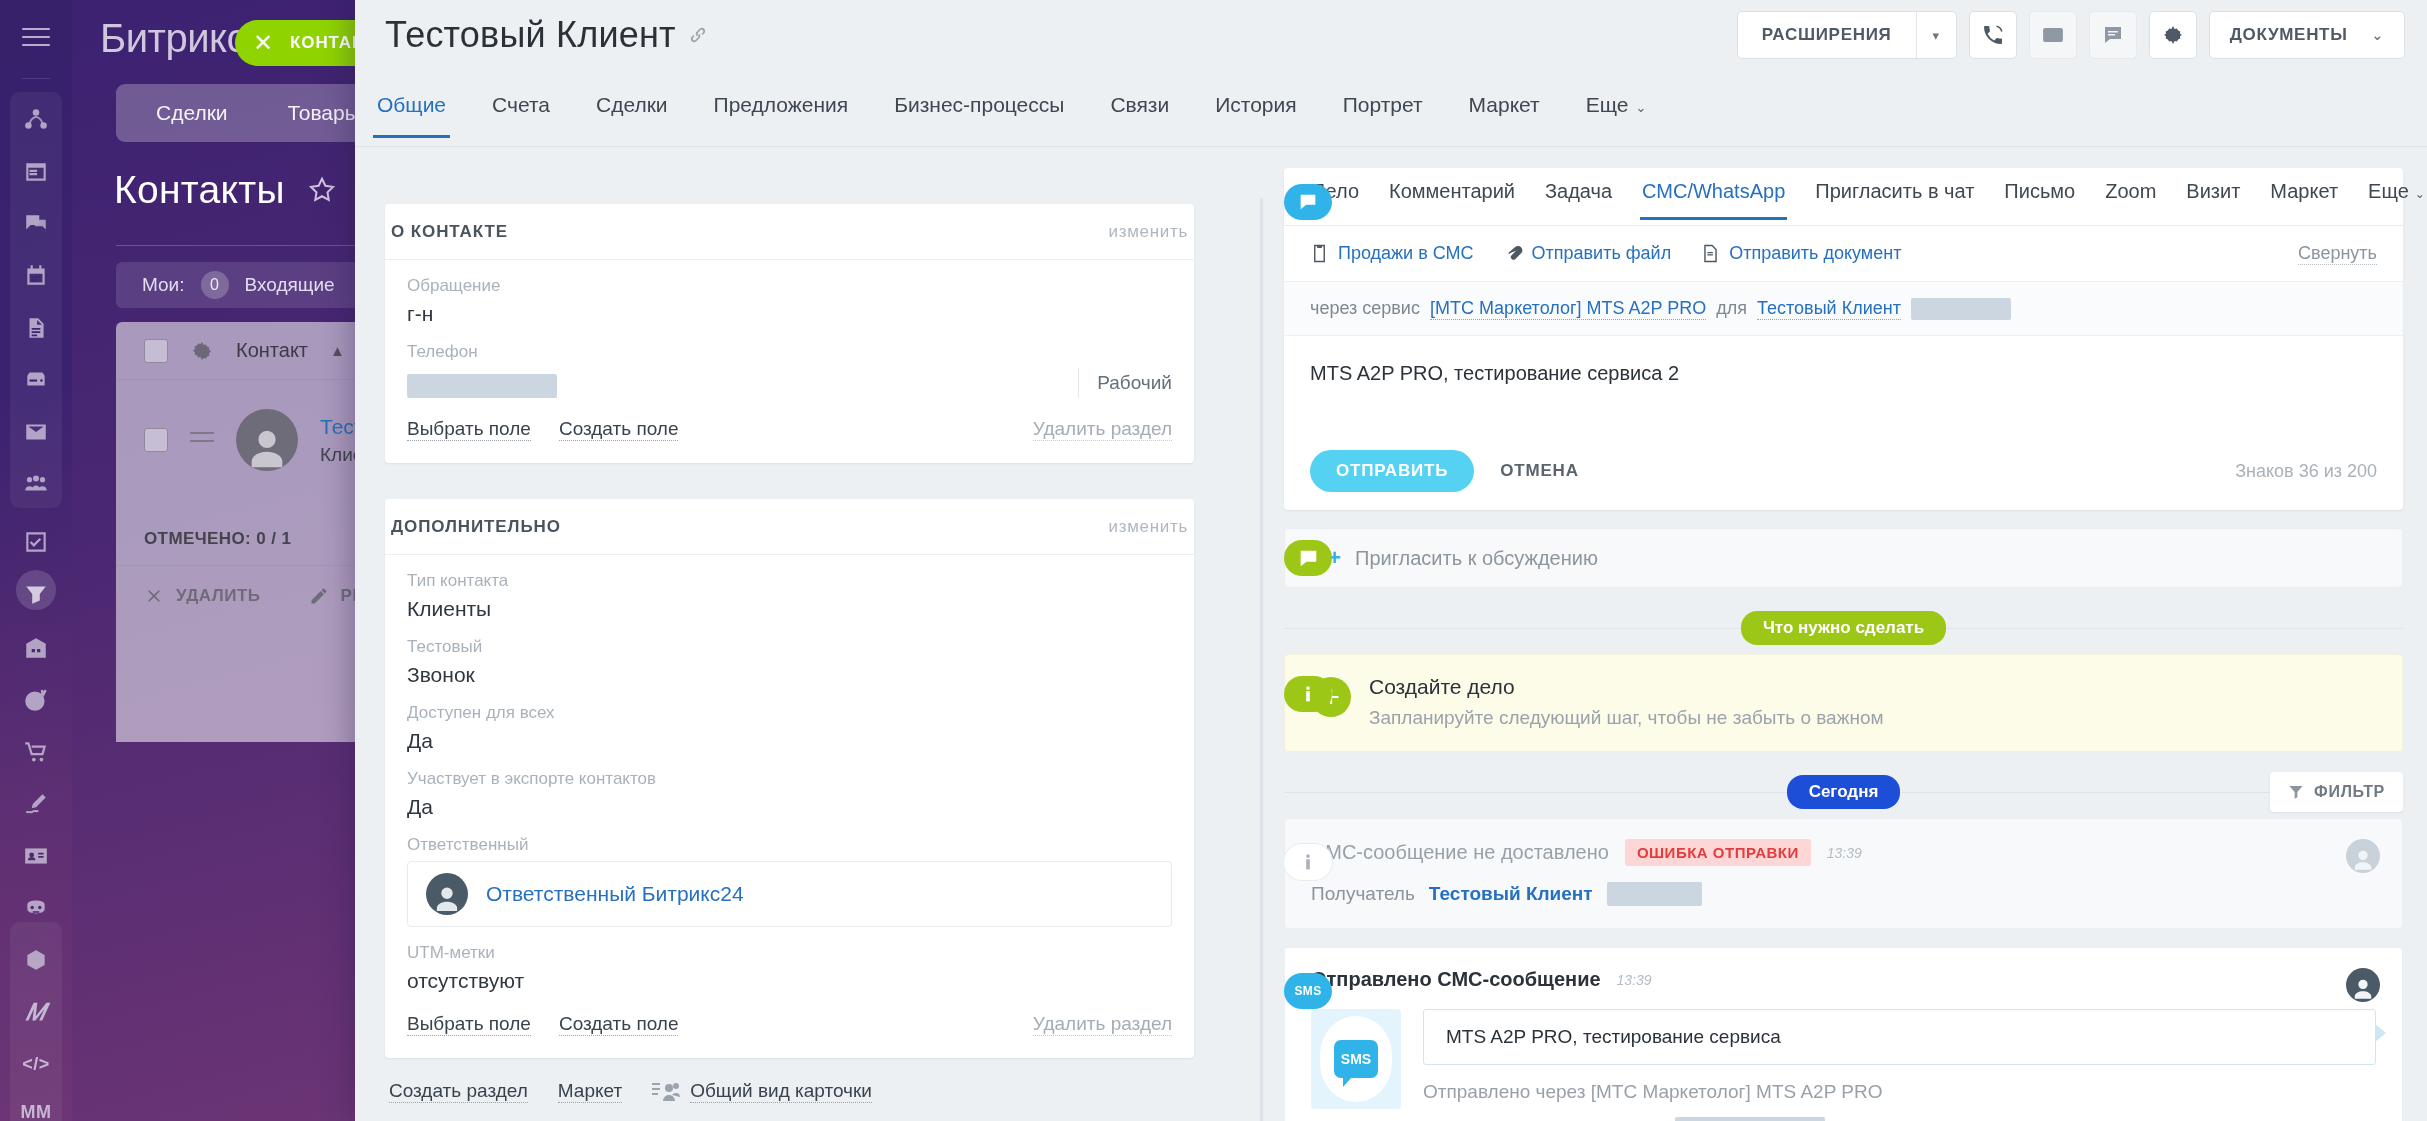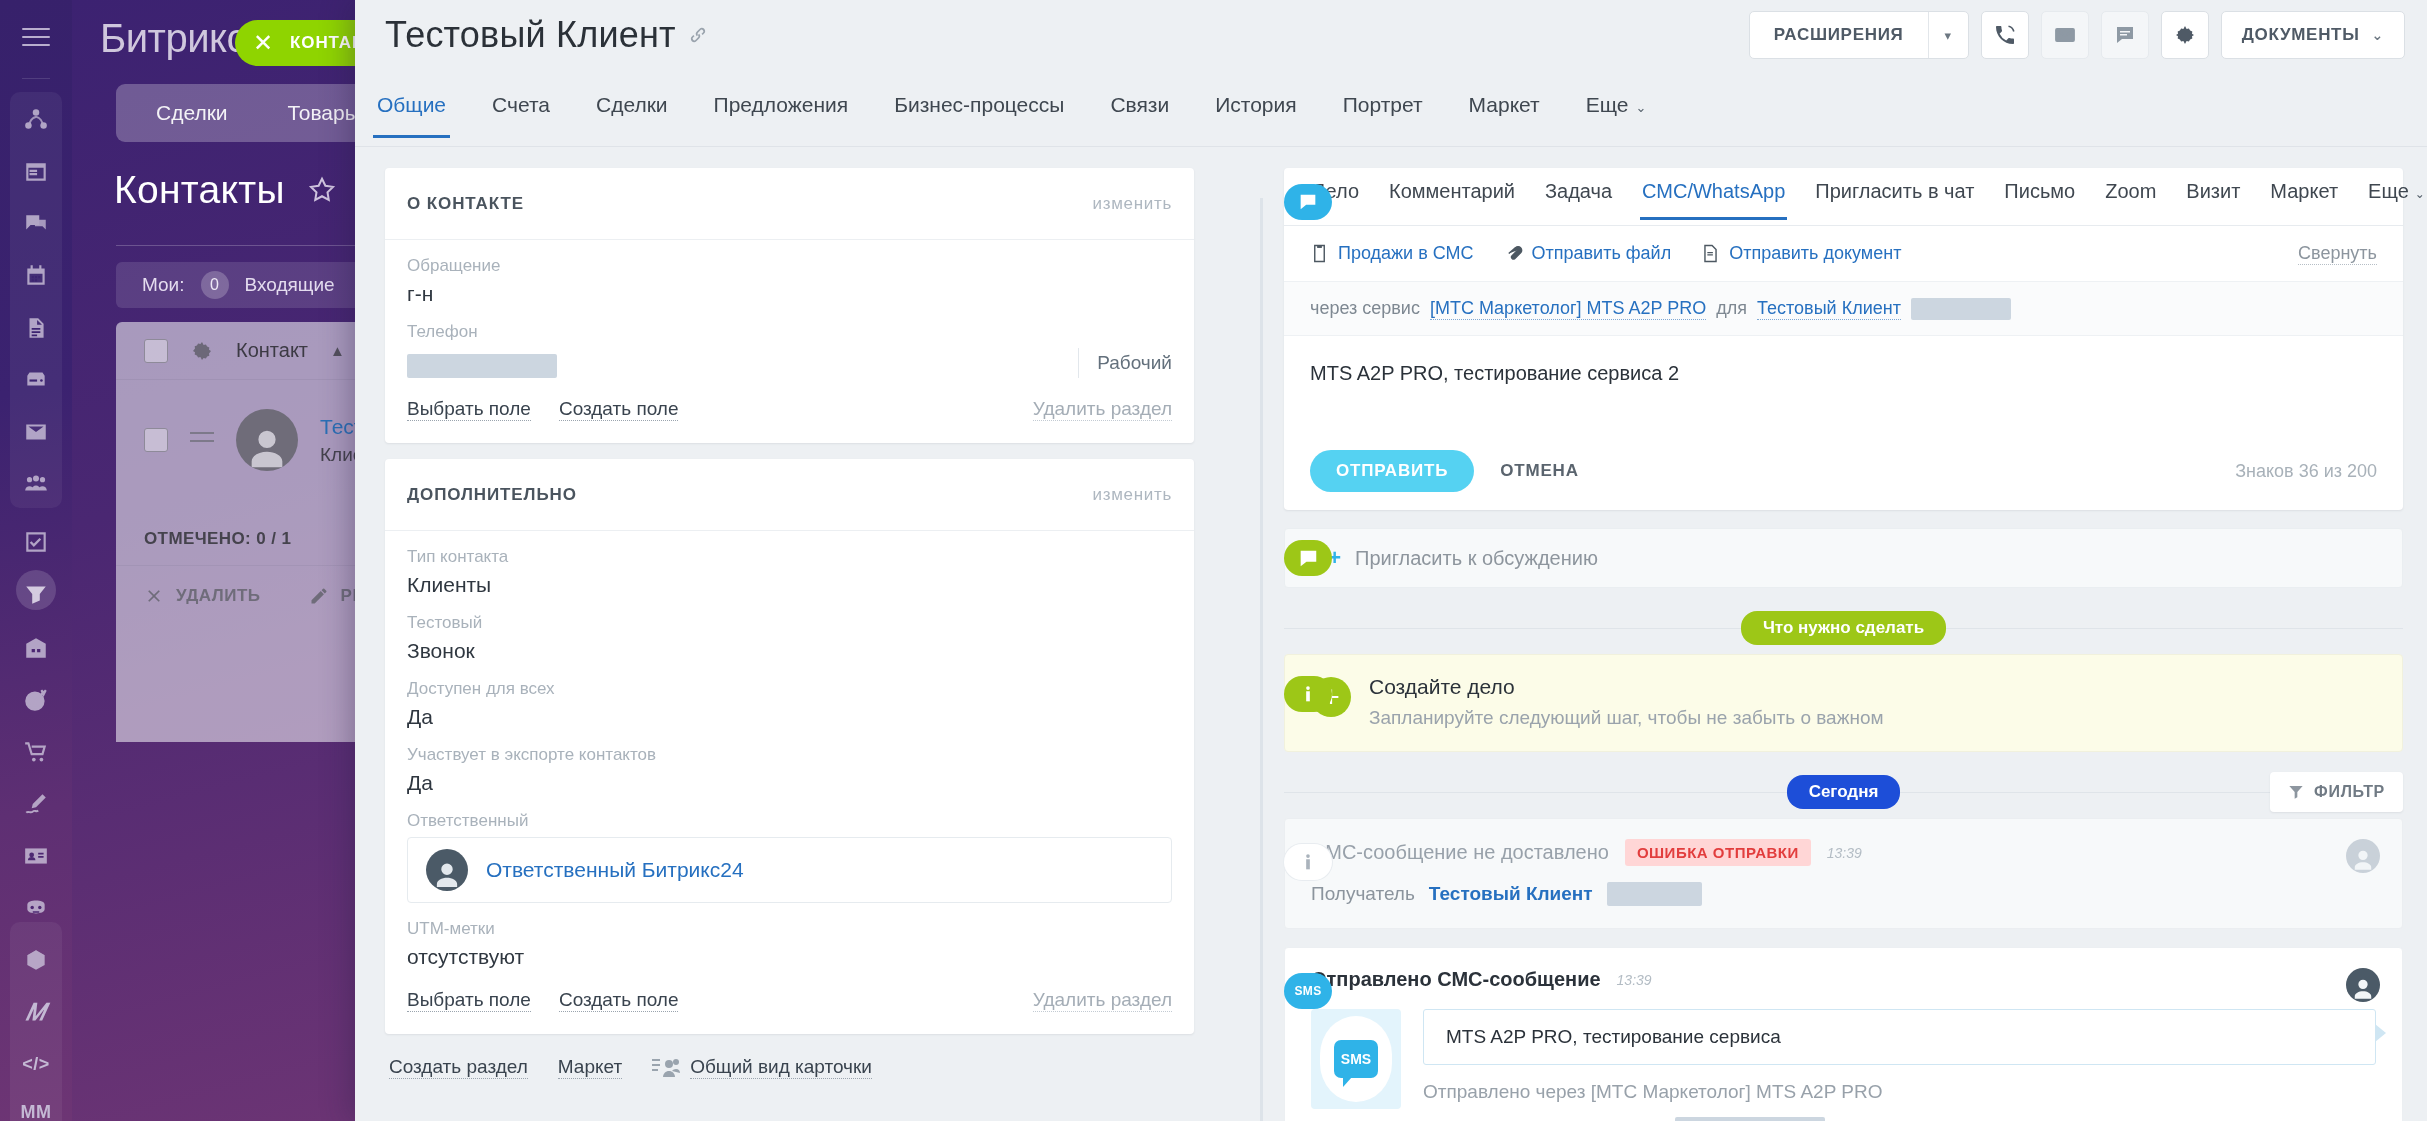--- a/index.html
+++ b/index.html
@@ -152,43 +152,43 @@
   .btn-o .lbl { padding: 0 24px; }
   .btn-o .split { width: 1px; align-self: stretch; background: #e2e6ea; }
   .btn-o .car { padding: 0 16px; font-size: 13px; color: #6d7882; }
   .ico-btn {
     width: 48px; height: 48px; border: 1px solid #dbe0e5; border-radius: 5px; background: #fff;
     display: flex; align-items: center; justify-content: center;
   }
   .ico-btn.flat { border-color: #e6eaee; background: #f4f6f8; }
   .ico-btn svg { width: 24px; height: 24px; fill: #4f5a66; }
   .ico-btn.flat svg { fill: #8e99a4; }
-  .btn-docs { padding: 0 20px; gap: 12px; }
+  .btn-docs { padding: 0 20px; gap: 24px; }
   .btn-docs .car { padding: 0; font-size: 14px; }
 
   
   .sl-tabs {
     position: relative; height: 62px; padding-left: 18px; display: flex; align-items: flex-start; gap: 38px;
     border-bottom: 1px solid #dfe3e8; background: #edf0f3;
   }
   .sl-tab {
     font-size: 21px; color: #3f4750; padding: 8px 4px 18px; cursor: pointer; white-space: nowrap;
   }
   .sl-tab.active { color: #2670c0; border-bottom: 3px solid #2670c0; }
   .sl-tab .car { font-size: 13px; color: #55616c; margin-left: 7px; }
 
   
   .sl-body { position: absolute; left: 0; right: 0; top: 148px; bottom: 0; display: flex; }
   .col-left { width: 865px; padding: 20px 26px 0 30px; overflow: hidden; }
   .col-right { flex: 1; padding: 20px 24px 0 16px; overflow: hidden; }
 
   .card { background: #fff; border-radius: 4px; box-shadow: 0 1px 2px rgba(70,80,95,.10); margin-bottom: 16px; }
   .card-head {
-    height: 72px; display: flex; align-items: center; justify-content: space-between;
-    padding: 0 22px; border-bottom: 1px solid #eceff2;
+    height: 56px; display: flex; align-items: center; justify-content: space-between;
+    padding: 0 6px; border-bottom: 1px solid #eceff2; margin-top: 36px;
   }
   .card-head .t { font-size: 17px; font-weight: bold; letter-spacing: .9px; color: #4a545e; text-transform: uppercase; }
   .card-head .e { font-size: 17px; color: #aeb7c0; letter-spacing: .7px; cursor: pointer; }
 
   .fld { padding: 16px 22px 0; }
   .fld .lab { font-size: 17px; color: #a9b2bb; margin-bottom: 6px; }
   .fld .val { font-size: 21px; color: #2f3740; }
   .fld-row { display: flex; align-items: flex-end; justify-content: space-between; }
   .redact { display: inline-block; height: 24px; width: 150px; background: #ccd6e0; border-radius: 2px; }
   .ph-type { display:flex; align-items:center; gap: 18px; font-size: 19px; color: #63707c; }

